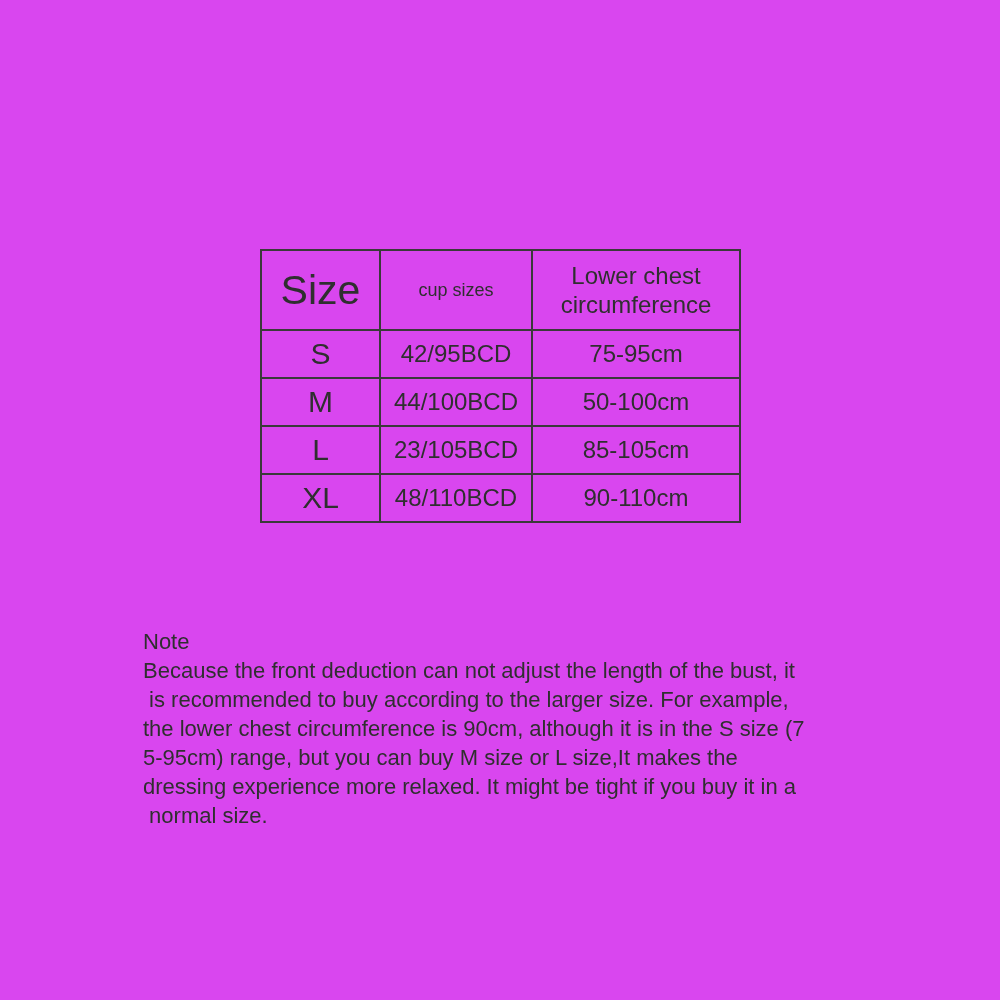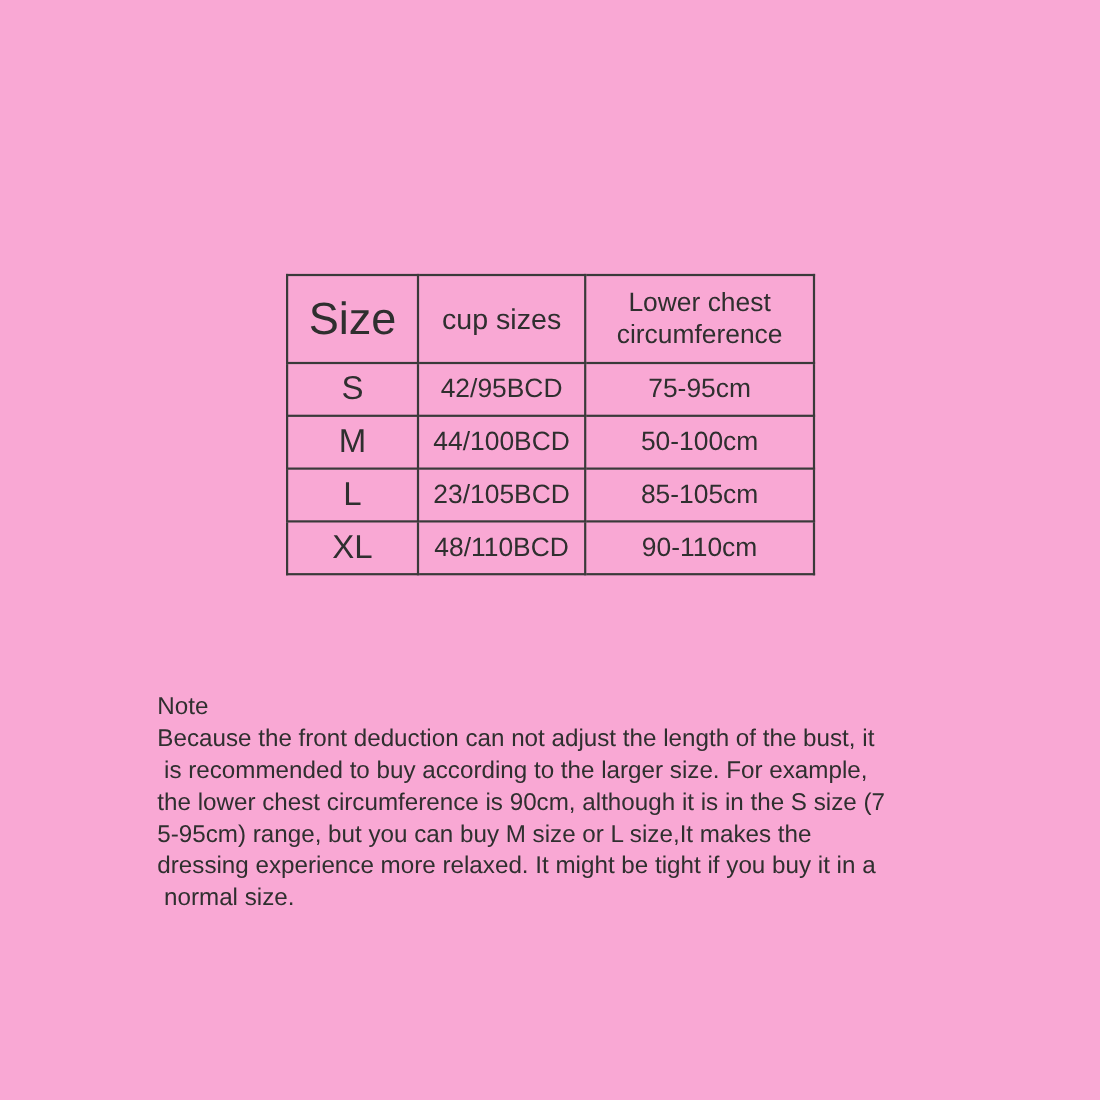--- a/index.html
+++ b/index.html
@@ -4,21 +4,21 @@
 <style>
   html, body {
     margin: 0;
     padding: 0;
     background: #ffffff;
   }
   .canvas {
     position: relative;
     width: 1000px;
     height: 1000px;
-    background: #f9a8d4;
+    background: #d946ef;
     font-family: "Liberation Sans", sans-serif;
     color: #2f2f2f;
     overflow: hidden;
   }
   table.size-chart {
     position: absolute;
     left: 260px;
     top: 249px;
     border-collapse: collapse;
     table-layout: fixed;
@@ -30,21 +30,21 @@
     padding: 0;
     font-weight: 300;
     color: #2f2f2f;
   }
   .col0 { width: 117px; }
   .col1 { width: 150px; }
   .col2 { width: 206px; }
   tr.header-row { height: 80px; }
   tr.data-row   { height: 48px; }
   th.h-size  { font-size: 41px; font-weight: 300; }
-  th.h-cup   { font-size: 26px; font-weight: 300; }
+  th.h-cup   { font-size: 18px; font-weight: 300; }
   th.h-chest { font-size: 24px; font-weight: 300; line-height: 29px; white-space: pre-line; margin-top: 48px; }
   td.c-size  { font-size: 30px; }
   td.c-val   { font-size: 24px; }
   .note-block {
     position: absolute;
     left: 143px;
     top: 627px;
     font-size: 22px;
     line-height: 29px;
     font-weight: 300;

